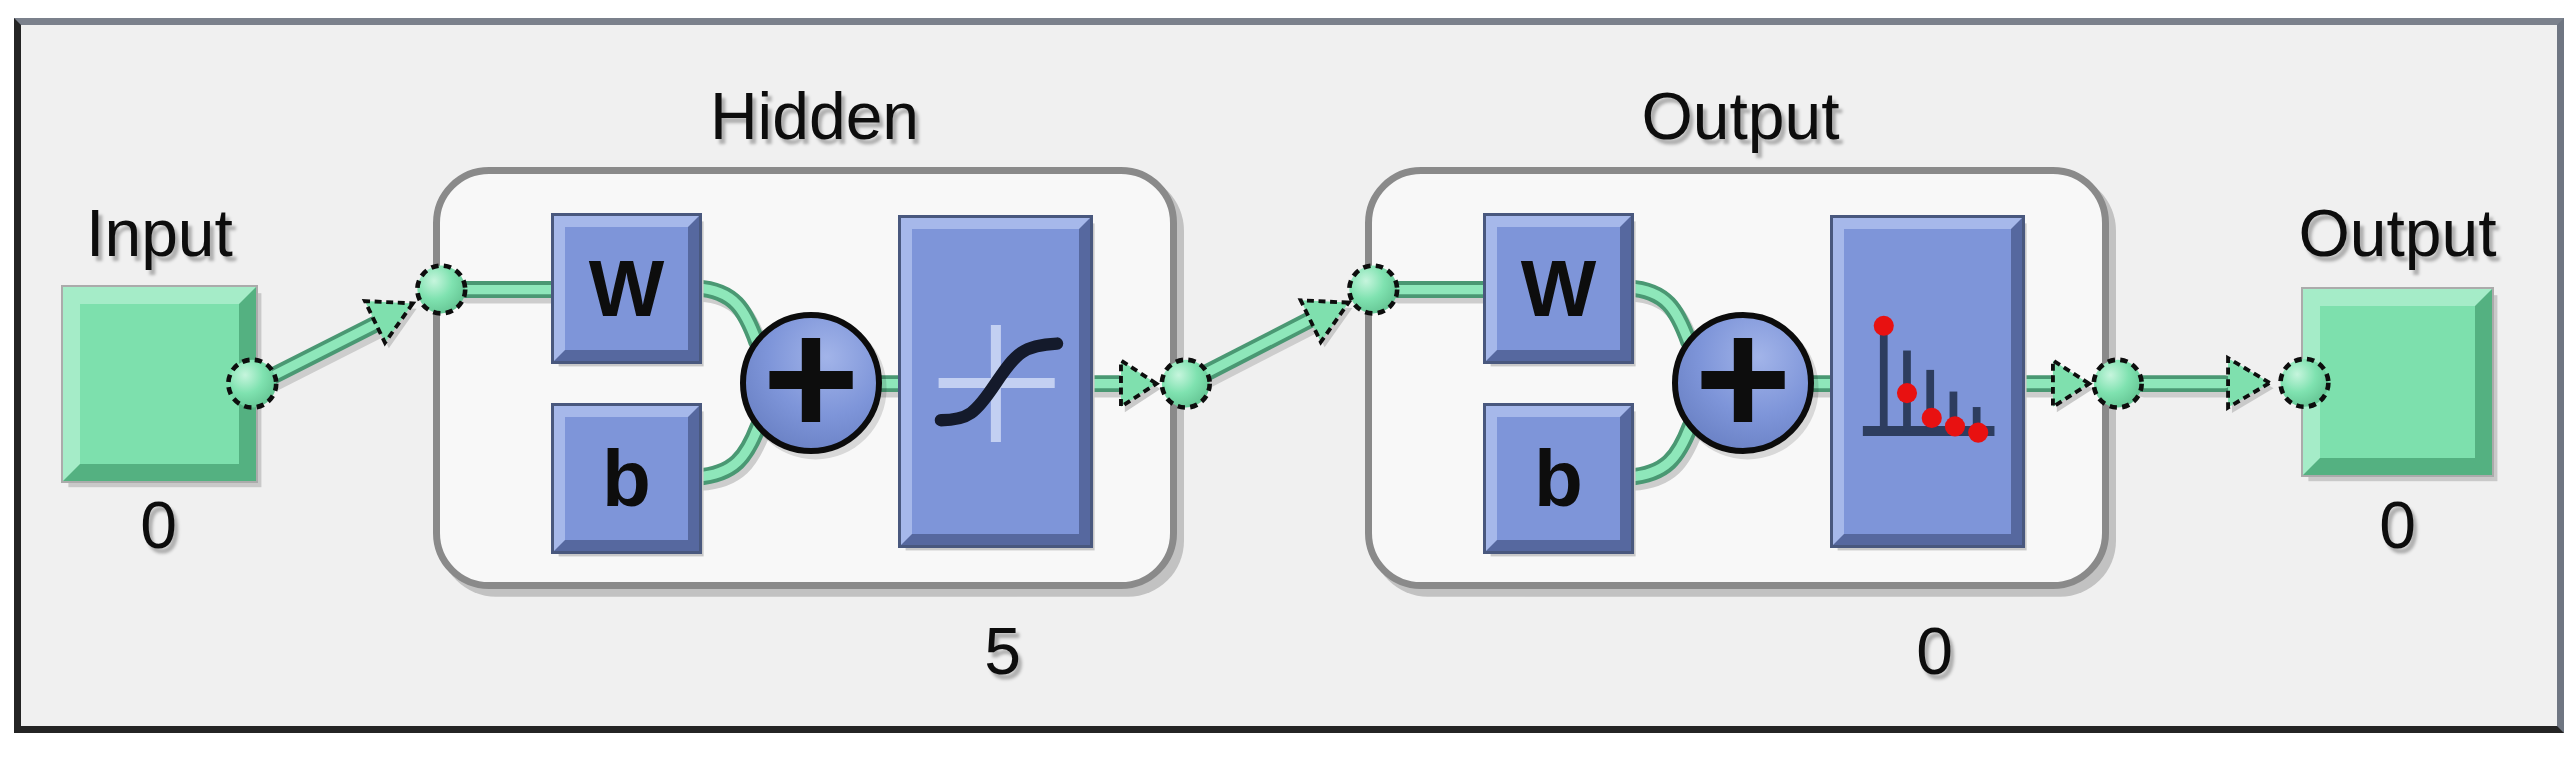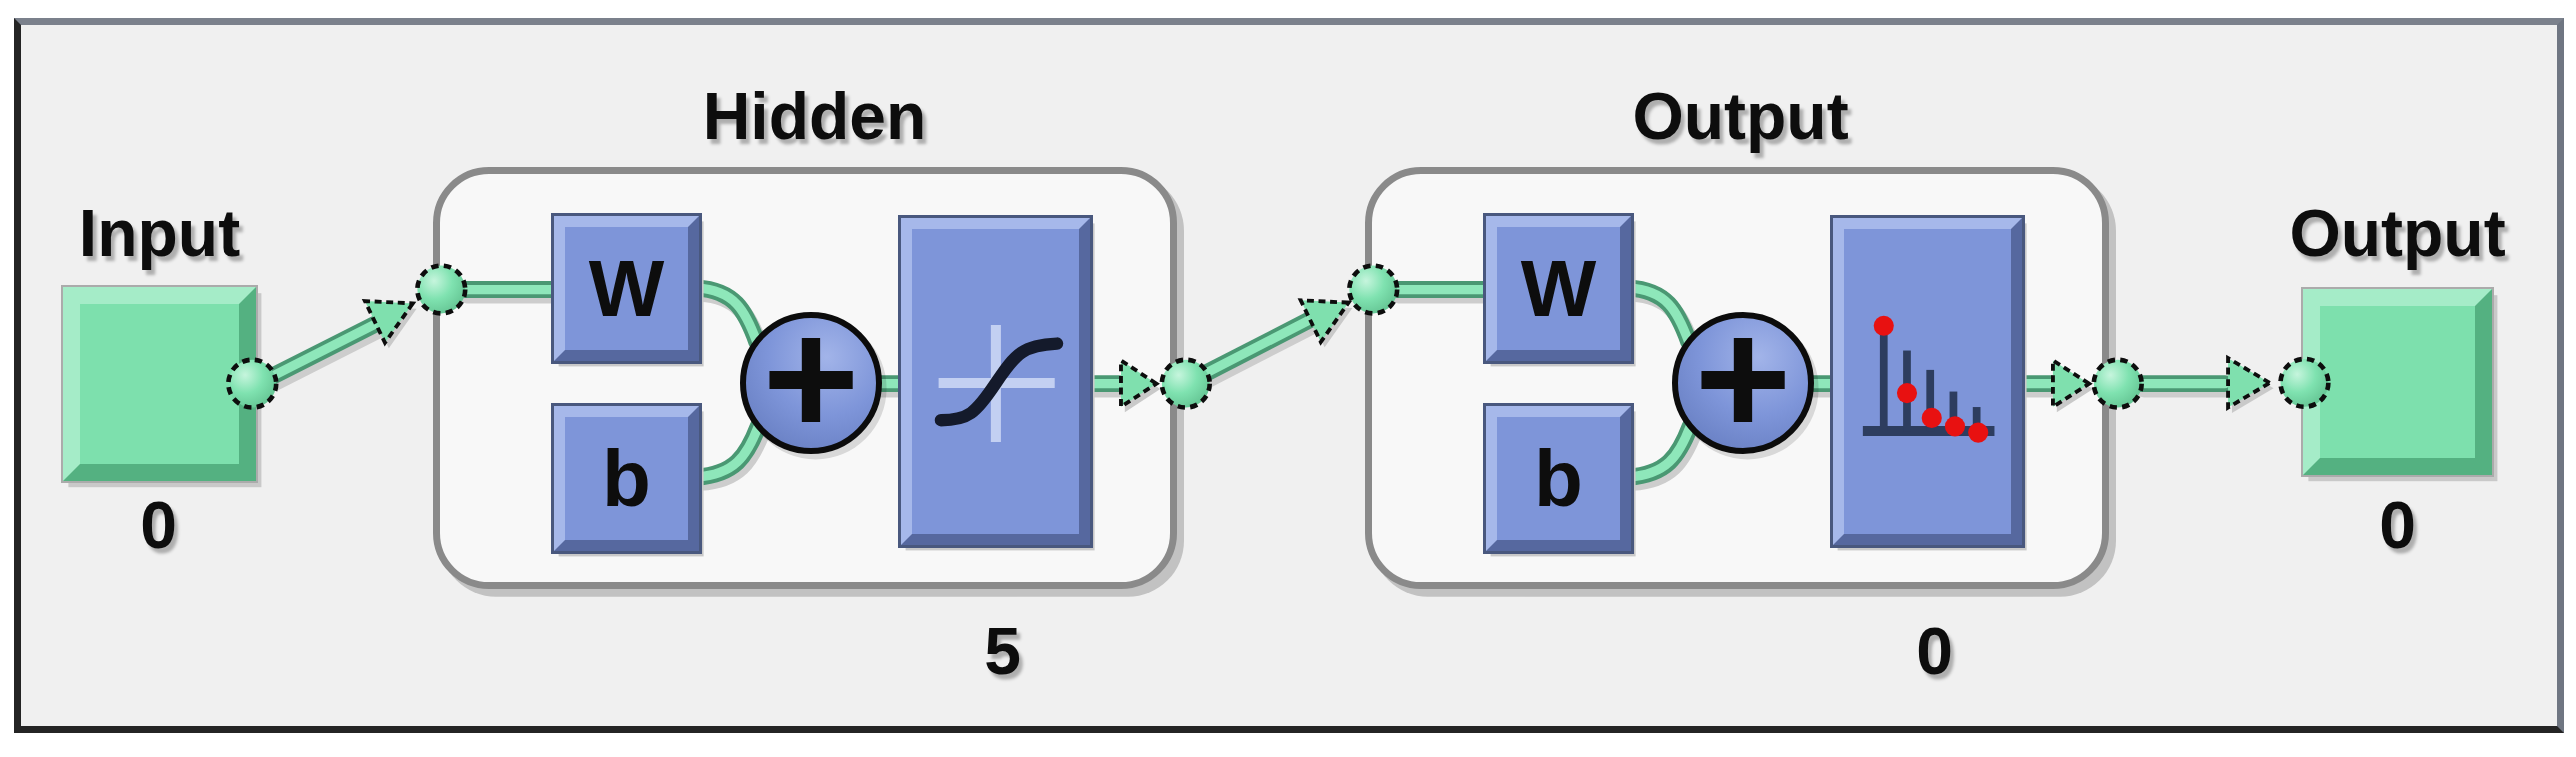--- a/index.html
+++ b/index.html
@@ -35,21 +35,21 @@
   .wb{width:145px;height:145px;font-size:80px;font-weight:bold;color:var(--ink);line-height:1;}
   .tf{width:189px;height:327px;top:218px;}
   .hw{left:554px;top:216px;} .hb{left:554px;top:406px;}
   .ow{left:1486px;top:216px;} .ob{left:1486px;top:406px;}
   .hsig{left:901px;} .ostem{left:1833px;}
   .sum{position:absolute;width:142px;height:142px;top:312px;box-sizing:border-box;border-radius:50%;
        border:6.2px solid #0c0c0c;background:radial-gradient(circle at 62% 30%,#a2b4e9 0%,var(--blue-main) 48%,#6077ba 100%);
        box-shadow:4.6px 5.4px 0 rgba(0,0,0,0.13);z-index:3;display:flex;align-items:center;justify-content:center;}
   .hsum{left:740px;} .osum{left:1672px;}
   .sum span{font-size:166px;font-weight:bold;color:var(--ink);line-height:0;transform:translateY(-4.6px);}
-  .lbl{position:absolute;width:463px;text-align:center;font-weight:bold;font-size:66px;color:var(--ink);
+  .lbl{position:absolute;width:463px;text-align:center;font-weight:normal;font-size:66px;color:var(--ink);
        line-height:85px;height:85px;z-index:6;text-shadow:3.9px 5.4px 3.1px rgba(0,0,0,0.28);}
   .tfsvg{width:100%;height:100%;display:block;}
 </style>
 </head>
 <body>
 
 <div class="stage">
   <div class="frame"></div>
 
   <div class="layer-box hidden-box"></div>

